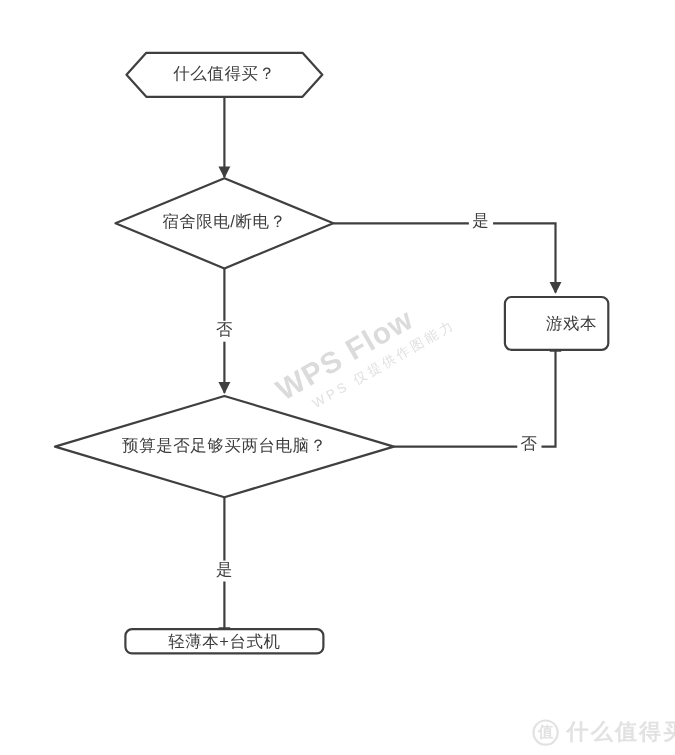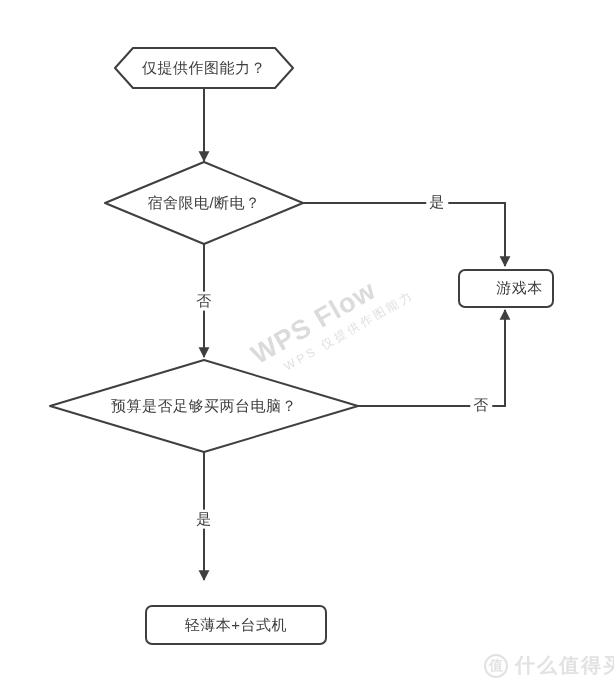--- a/index.html
+++ b/index.html
@@ -40,22 +40,22 @@
     border-radius: 7px;
     background: #ffffff;
     display: flex;
     align-items: center;
     justify-content: center;
     color: #3d3d3d;
     font-size: 15px;
     letter-spacing: 0.5px;
     white-space: nowrap;
   }
-  #rect-gaming { left: 458px; top: 269px; width: 96px; height: 39px; padding-left: 27px; }
-  #rect-thin-desktop { left: 113px; top: 605px; width: 182px; height: 40px; margin-left: 32px; }
+  #rect-gaming { left: 458px; top: 269px; width: 96px; height: 50px; padding-left: 27px; }
+  #rect-thin-desktop { left: 113px; top: 571px; width: 182px; height: 24px; }
 
   
   .watermark {
     position: absolute;
     left: 246px;
     top: 344px;
     transform: rotate(-30deg);
     transform-origin: 0 0;
   }
   .watermark-title {
@@ -128,21 +128,21 @@
     <path d="M204,452 L204,580" fill="none" stroke="#3f3f3f" stroke-width="2" marker-end="url(#arrowhead)"></path>
 
     <polygon points="115,68 133,48 275,48 293,68 275,88 133,88" fill="#ffffff" stroke="#3f3f3f" stroke-width="2" stroke-linejoin="round"></polygon>
 
     <polygon points="105,203 204,162 303,203 204,244" fill="#ffffff" stroke="#3f3f3f" stroke-width="2" stroke-linejoin="round"></polygon>
     <polygon points="50,406 204,360 358,406 204,452" fill="#ffffff" stroke="#3f3f3f" stroke-width="2" stroke-linejoin="round"></polygon>
   </svg>
 
   <div id="label-layer">
 
-    <div class="node-label" style="left:204px; top:68px;">仅提供作图能力？</div>
+    <div class="node-label" style="left:204px; top:68px;">什么值得买？</div>
 
     <div class="node-label" style="left:204px; top:203px;">宿舍限电/断电？</div>
 
     <div class="node-label" style="left:204px; top:406px;text-align:right;">预算是否足够买两台电脑？</div>
 
     <div id="rect-gaming" class="rect-node">
       <span>游戏本</span>
     </div>
 
     <div id="rect-thin-desktop" class="rect-node">

